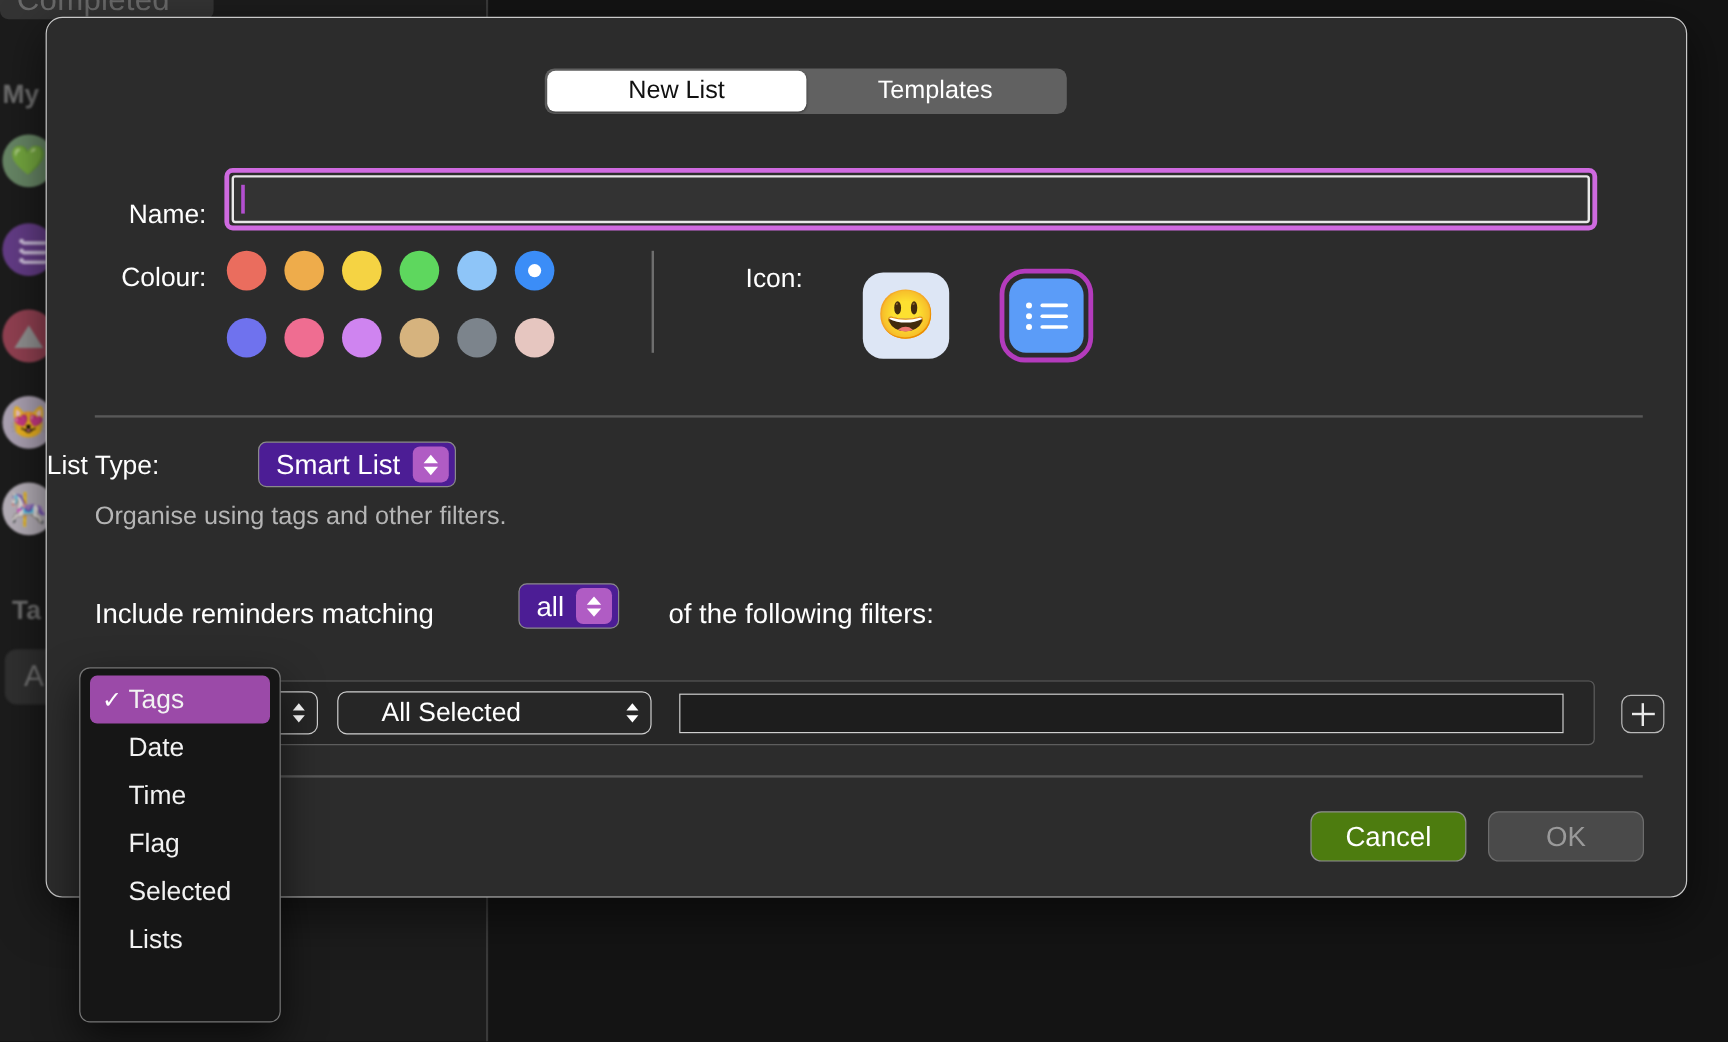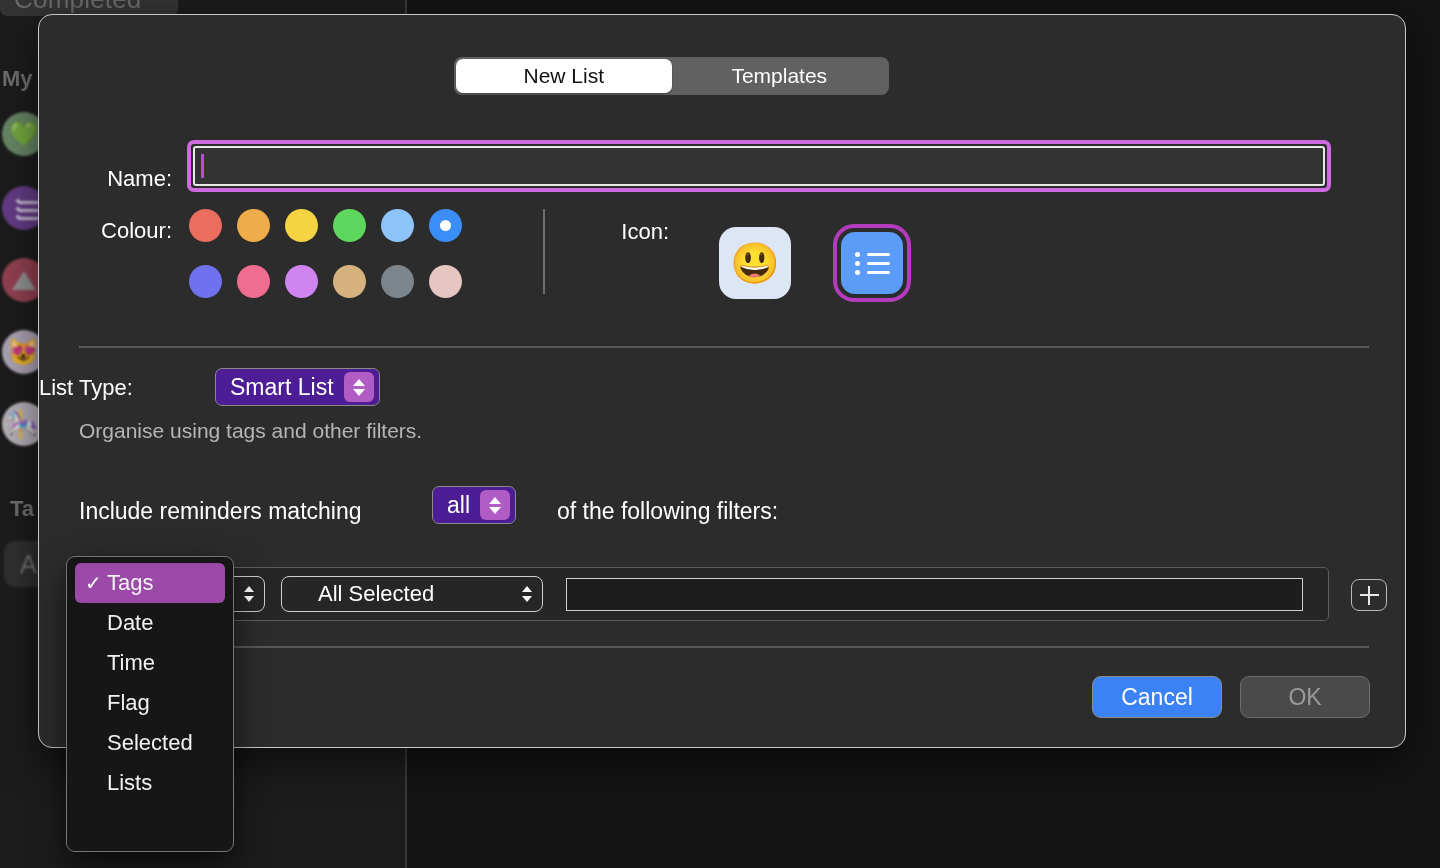--- a/index.html
+++ b/index.html
@@ -188,21 +188,21 @@
     position: absolute; left: 1312px; top: 564px; width: 36px; height: 32px;
     border: 1.5px solid #b9b9b9; border-radius: 8px;
     display: flex; align-items: center; justify-content: center;
   }
   .plus-btn .pv { position: absolute; width: 2.5px; height: 19px; background: #e9e9e9; }
   .plus-btn .ph { position: absolute; width: 19px; height: 2.5px; background: #e9e9e9; }
 
   
   .btn {
     position: absolute; height: 42px; border-radius: 9px;
-    border: 1px solid #8d8d8d; background: #3b82f6;
+    border: 1px solid #8d8d8d; background: #4d7c0f;
     display: flex; align-items: center; justify-content: center;
     font-size: 23px; color: #ffffff;
   }
   .btn.disabled { background: #4a4a4a; border-color: #6d6d6d; color: #9a9a9a; }
 
   
   .menu {
     position: absolute; left: 66px; top: 556px; width: 168px; height: 296px;
     background: #161616; border: 1.5px solid #757575; border-radius: 9px;
     padding: 6px 0; box-shadow: 0 14px 34px rgba(0,0,0,.6);

